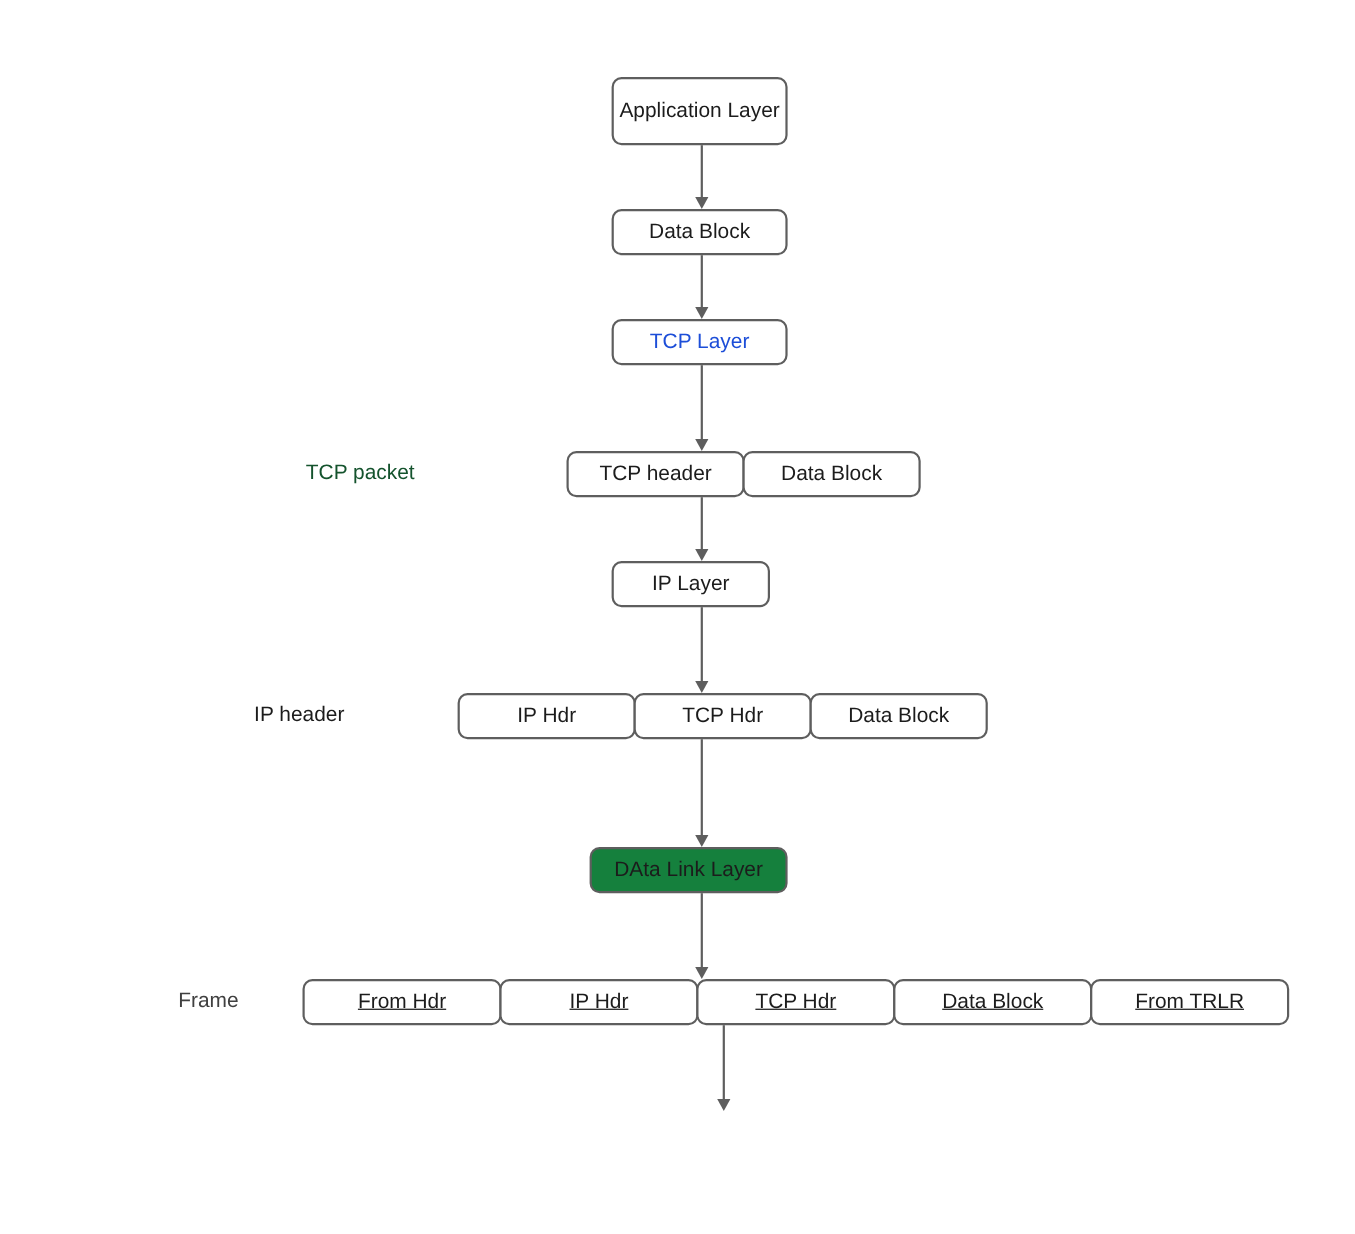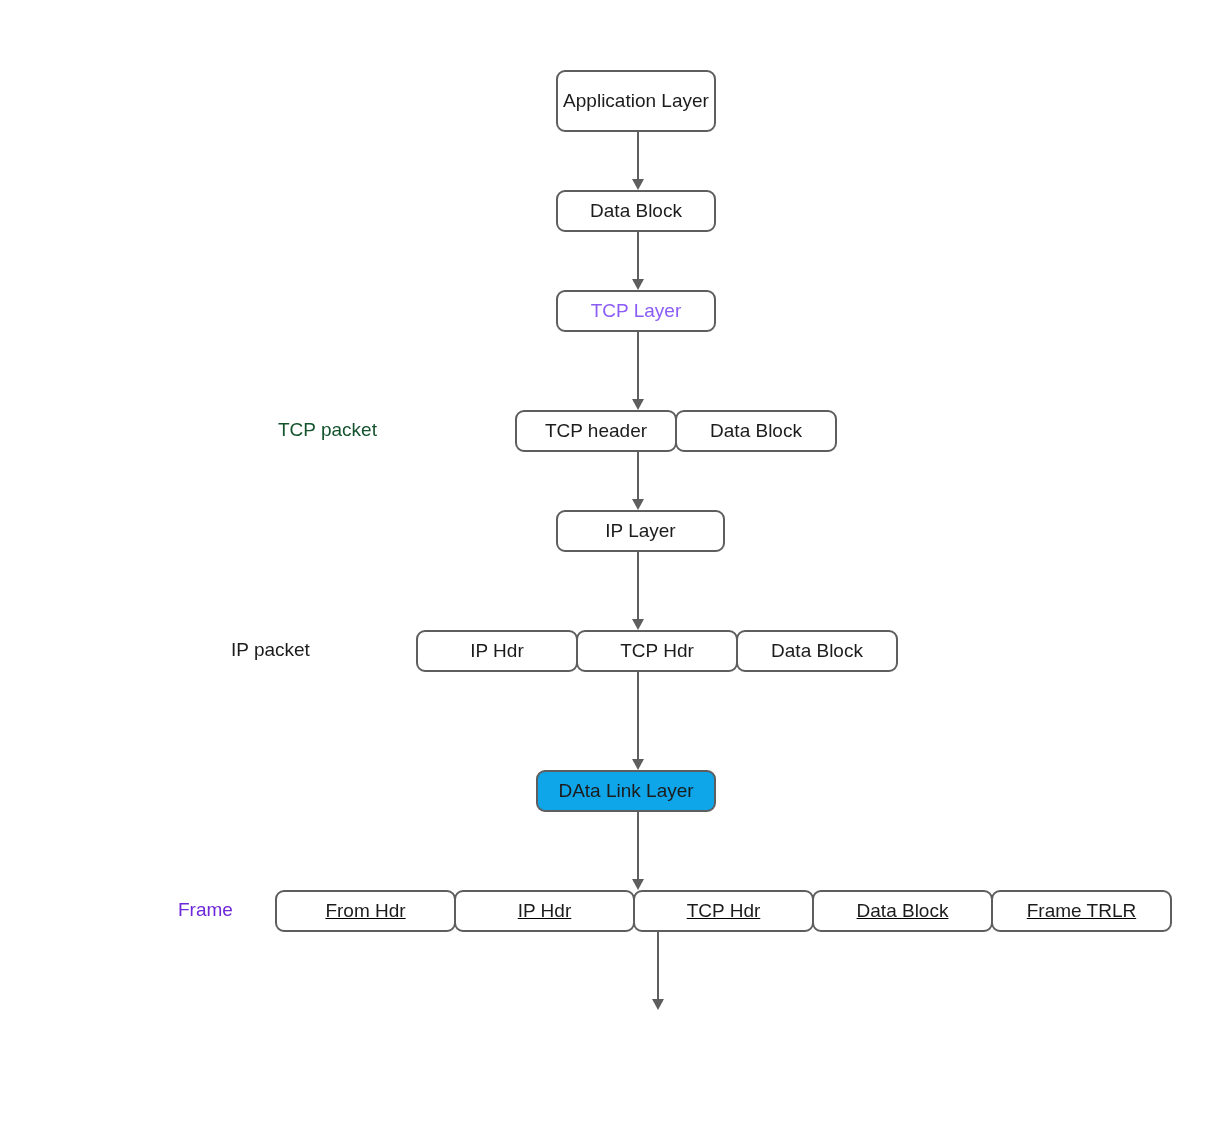--- a/index.html
+++ b/index.html
@@ -124,61 +124,61 @@
     <div class="connector" style="left: 657px; top: 932px; height: 78px; width: 2px;">
       <div class="conn-line" style="height: 68px; background: rgb(94, 94, 94);"></div>
       <div class="conn-head" style="top: 67px; border-top-color: rgb(94, 94, 94);"></div>
     </div>
     <div class="node multiline" style="left: 556px; top: 70px; width: 160px; height: 62px; border-color: rgb(94, 94, 94); background: rgb(255, 255, 255); color: rgb(28, 28, 28);">
       <span>Application Layer</span>
     </div>
     <div class="node" style="left: 556px; top: 190px; width: 160px; height: 42px; border-color: rgb(94, 94, 94); background: rgb(255, 255, 255); color: rgb(28, 28, 28);">
       <span>Data Block</span>
     </div>
-    <div class="node" style="left: 556px; top: 290px; width: 160px; height: 42px; border-color: rgb(94, 94, 94); background: rgb(255, 255, 255); color: #8b5cf6;">
+    <div class="node" style="left: 556px; top: 290px; width: 160px; height: 42px; border-color: rgb(94, 94, 94); background: rgb(255, 255, 255); color: #1d4ed8;">
       <span>TCP Layer</span>
     </div>
-    <div class="node" style="left: 556px; top: 510px; width: 169px; height: 42px; border-color: rgb(94, 94, 94); background: rgb(255, 255, 255); color: rgb(28, 28, 28);">
+    <div class="node" style="left: 556px; top: 510px; width: 144px; height: 42px; border-color: rgb(94, 94, 94); background: rgb(255, 255, 255); color: rgb(28, 28, 28);">
       <span>IP Layer</span>
     </div>
-    <div class="node" style="left: 536px; top: 770px; width: 180px; height: 42px; border-color: rgb(94, 94, 94); background: #0ea5e9; color: rgb(28, 28, 28);">
+    <div class="node" style="left: 536px; top: 770px; width: 180px; height: 42px; border-color: rgb(94, 94, 94); background: #15803d; color: rgb(28, 28, 28);">
       <span>DAta Link Layer</span>
     </div>
     <div class="side-label" style="left: 278px; top: 419px; color: #14532d;">TCP packet</div>
     <div class="strip" style="left: 495px; top: 410px;">
       <div class="cell" style="width: 162px; border-color: rgb(94, 94, 94); background: rgb(255, 255, 255); color: rgb(28, 28, 28);">
         <span>TCP header</span>
       </div>
       <div class="cell" style="width: 162px; border-color: rgb(94, 94, 94); background: rgb(255, 255, 255); color: rgb(28, 28, 28);">
         <span>Data Block</span>
       </div>
     </div>
-    <div class="side-label" style="left: 231px; top: 639px; color: rgb(28, 28, 28);">IP packet</div>
+    <div class="side-label" style="left: 231px; top: 639px; color: rgb(28, 28, 28);">IP header</div>
     <div class="strip" style="left: 396px; top: 630px;">
       <div class="cell" style="width: 162px; border-color: rgb(94, 94, 94); background: rgb(255, 255, 255); color: rgb(28, 28, 28);">
         <span>IP Hdr</span>
       </div>
       <div class="cell" style="width: 162px; border-color: rgb(94, 94, 94); background: rgb(255, 255, 255); color: rgb(28, 28, 28);">
         <span>TCP Hdr</span>
       </div>
       <div class="cell" style="width: 162px; border-color: rgb(94, 94, 94); background: rgb(255, 255, 255); color: rgb(28, 28, 28);">
         <span>Data Block</span>
       </div>
     </div>
-    <div class="side-label" style="left: 178px; top: 899px; color: #6d28d9;">Frame</div>
+    <div class="side-label" style="left: 162px; top: 899px; color: #404040;">Frame</div>
     <div class="strip" style="left: 255px; top: 890px; text-decoration: underline;">
       <div class="cell" style="width: 181px; border-color: rgb(94, 94, 94); background: rgb(255, 255, 255); color: rgb(28, 28, 28);">
         <span>From Hdr</span>
       </div>
       <div class="cell" style="width: 181px; border-color: rgb(94, 94, 94); background: rgb(255, 255, 255); color: rgb(28, 28, 28);">
         <span>IP Hdr</span>
       </div>
       <div class="cell" style="width: 181px; border-color: rgb(94, 94, 94); background: rgb(255, 255, 255); color: rgb(28, 28, 28);">
         <span>TCP Hdr</span>
       </div>
       <div class="cell" style="width: 181px; border-color: rgb(94, 94, 94); background: rgb(255, 255, 255); color: rgb(28, 28, 28);">
         <span>Data Block</span>
       </div>
       <div class="cell" style="width: 181px; border-color: rgb(94, 94, 94); background: rgb(255, 255, 255); color: rgb(28, 28, 28);">
-        <span>Frame TRLR</span>
+        <span>From TRLR</span>
       </div>
     </div>
   </div>
 
 </body></html>

